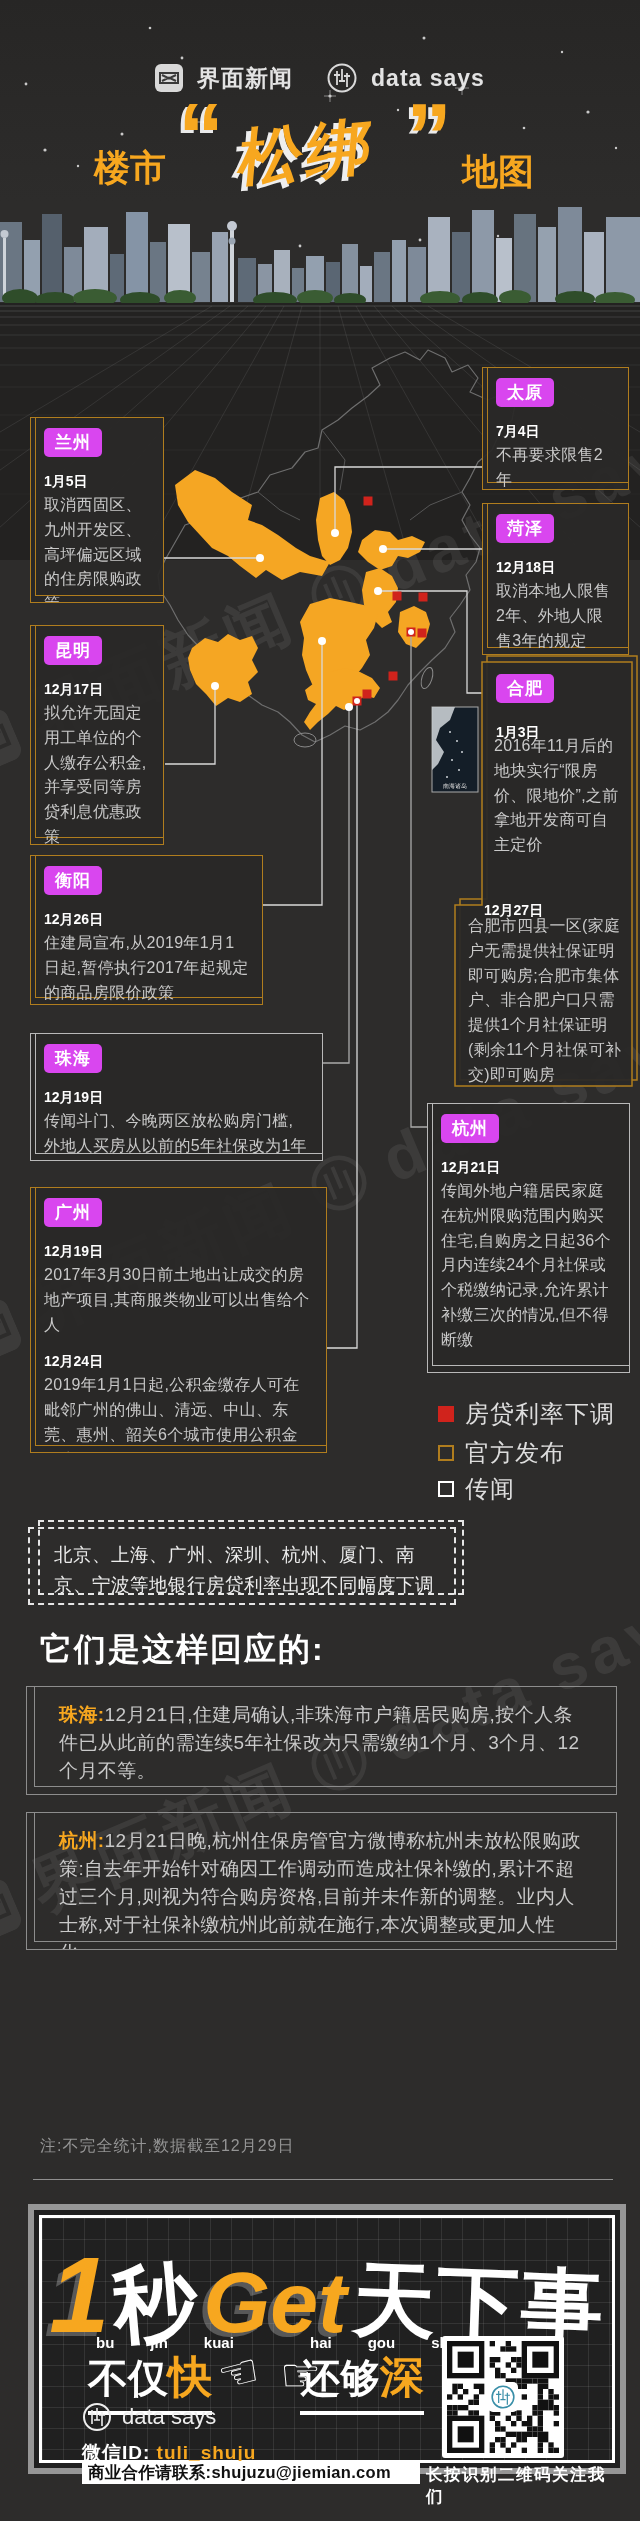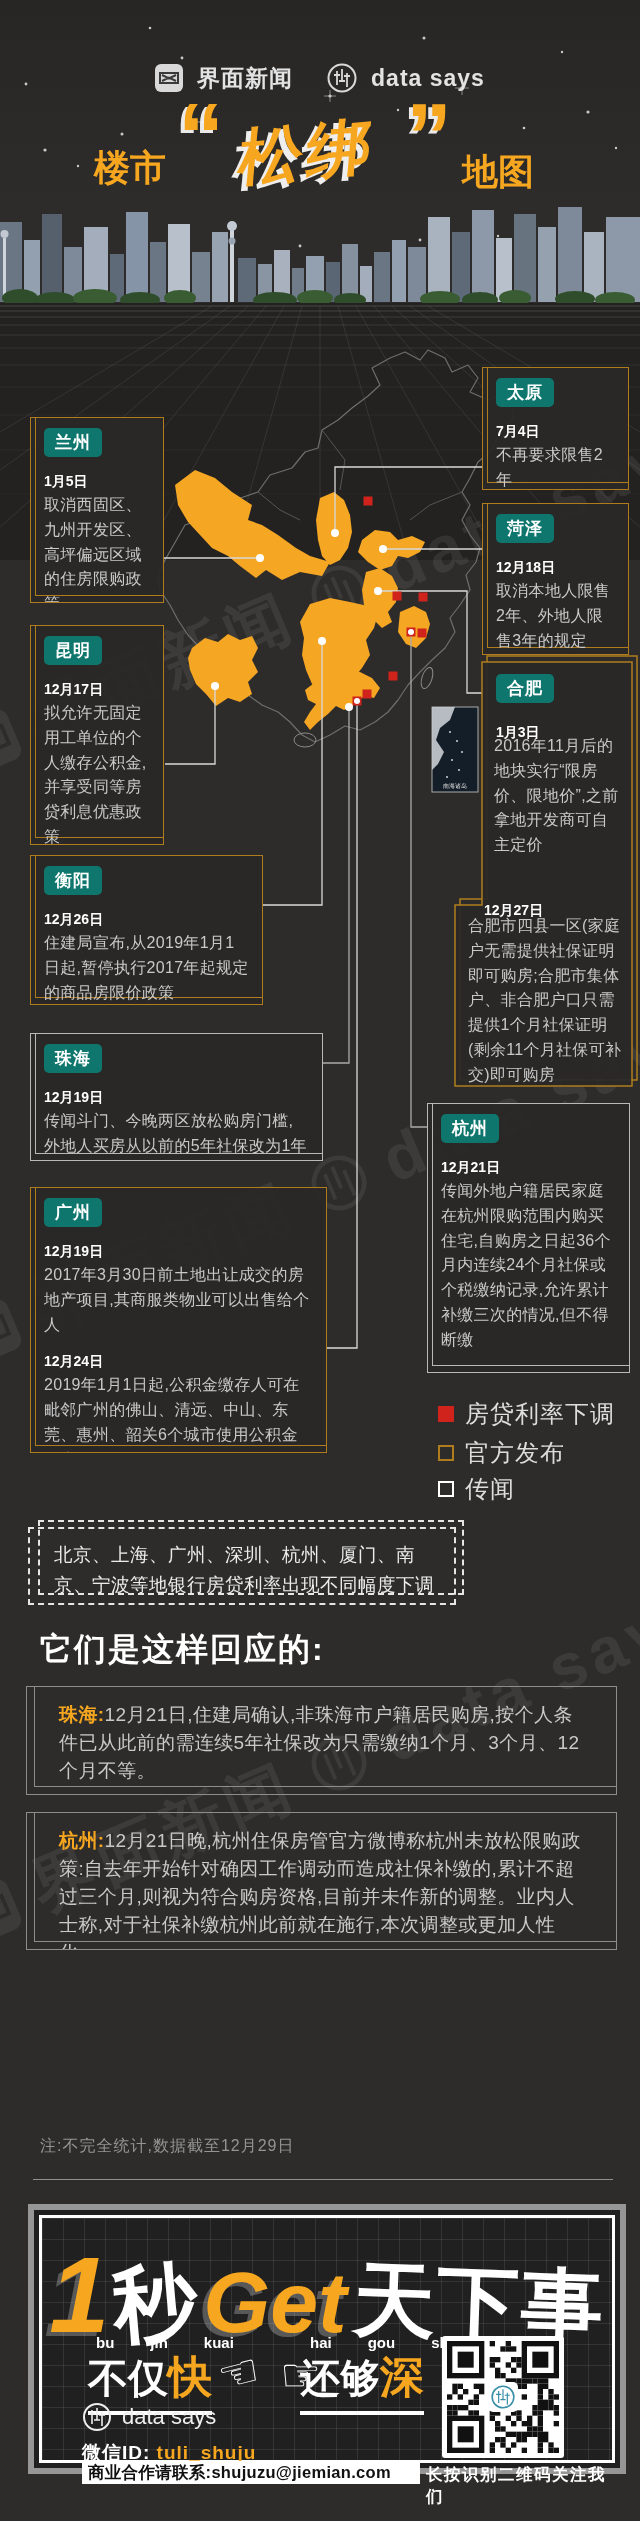--- a/index.html
+++ b/index.html
@@ -24,21 +24,21 @@
   .wm .wtxt{font-size:64px;font-weight:bold;letter-spacing:6px;white-space:nowrap;}
   .wm .wico{flex:0 0 auto;}
 
   
   .callout{position:absolute;box-sizing:border-box;border:1.5px solid var(--bc);
            background:rgba(41,40,39,.94);padding:10px 13px 8px;z-index:10;overflow:hidden;}
   .callout::before{content:"";position:absolute;left:4px;right:-6px;top:-7px;bottom:6px;
            border:1.5px solid var(--bc);z-index:-1;}
   .callout.orange{--bc:#b07d1e;}
   .callout.rumor{--bc:#b9b9b9;}
-  .badge{display:inline-block;background:#0f766e;color:#fff;font-weight:bold;font-size:17px;
+  .badge{display:inline-block;background:#d946ef;color:#fff;font-weight:bold;font-size:17px;
          padding:3px 11px;border-radius:5px;letter-spacing:1px;}
   .cdate{color:#fff;font-weight:bold;font-size:14px;margin:16px 0 2px;}
   .cbody{color:#c9c9c9;font-size:16px;line-height:1.55;letter-spacing:.3px;}
 
   
   .lgd-item{position:absolute;display:flex;align-items:center;gap:11px;z-index:10;}
   .lgd-sw{width:16px;height:16px;box-sizing:border-box;}
   .lgd-label{color:#ddd;font-size:24px;letter-spacing:1px;}
 
   

